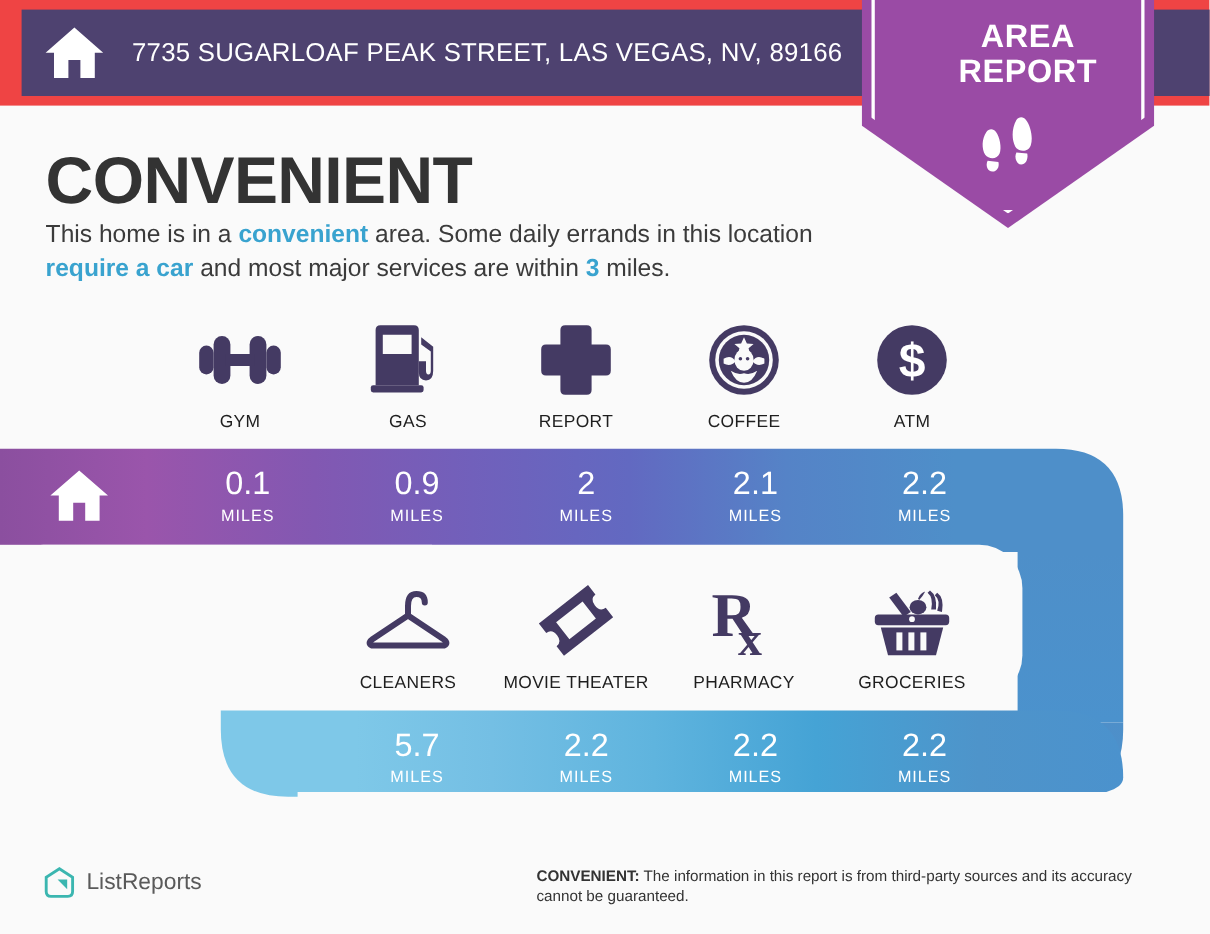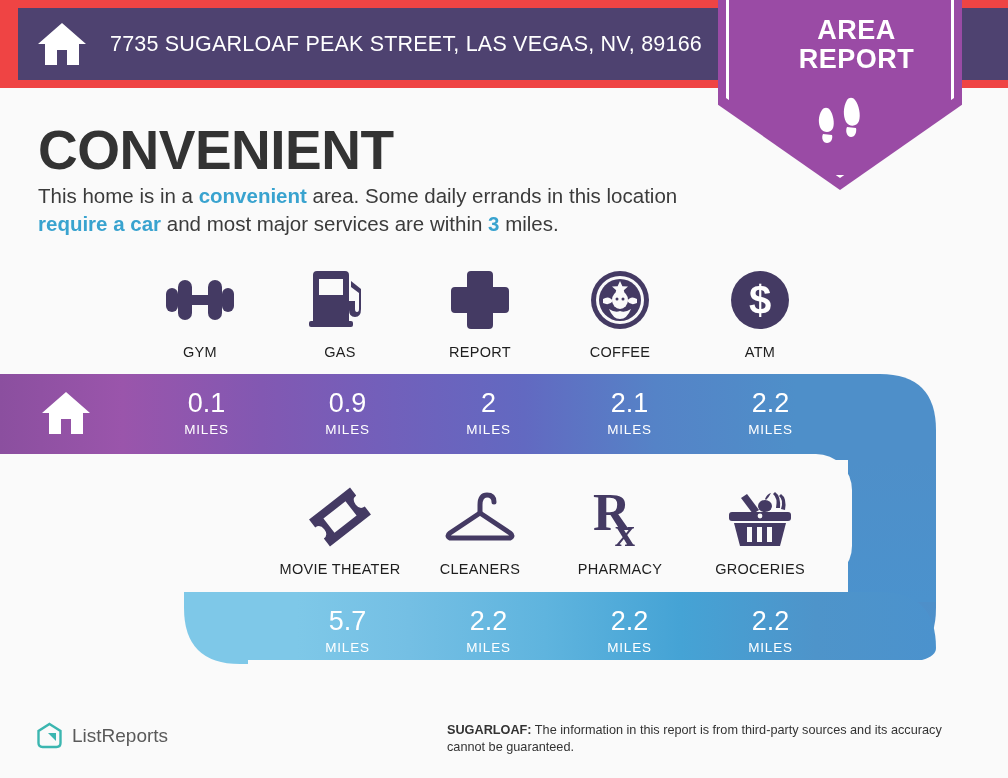--- a/index.html
+++ b/index.html
@@ -266,38 +266,38 @@
     <div class="mile-unit">MILES</div>
   </div>
   <div class="mile-cell" style="left:700px; top:370px;">
     <div class="mile-num">2.2</div>
     <div class="mile-unit">MILES</div>
   </div>
 
   <div class="iconrow iconrow-2">
     <div class="icon-cell">
       <div class="icon-art">
-        <svg width="72" height="66" viewBox="0 0 72 66">
-          <g fill="#443a63" transform="rotate(-38 36 33)">
-            <path d="M10 16 L62 16 L62 26 Q56 26 56 33 Q56 40 62 40 L62 50 L10 50 L10 40 Q16 40 16 33 Q16 26 10 26 Z M22 24 L50 24 L50 42 L22 42 Z" fill-rule="evenodd"></path>
-          </g>
-        </svg>
-      </div>
-      <div class="icon-label">MOVIE THEATER</div>
-    </div>
-    <div class="icon-cell">
-      <div class="icon-art">
         <svg width="76" height="60" viewBox="0 0 76 60">
           <g fill="none" stroke="#443a63" stroke-width="5" stroke-linejoin="round" stroke-linecap="round">
             <path d="M38 26 L38 18 Q38 8 45 8 Q52 8 52 15"></path>
             <path d="M38 26 L8 46 Q4 49 8 51 L68 51 Q72 49 68 46 Z"></path>
           </g>
         </svg>
       </div>
       <div class="icon-label">CLEANERS</div>
+    </div>
+    <div class="icon-cell">
+      <div class="icon-art">
+        <svg width="72" height="66" viewBox="0 0 72 66">
+          <g fill="#443a63" transform="rotate(-38 36 33)">
+            <path d="M10 16 L62 16 L62 26 Q56 26 56 33 Q56 40 62 40 L62 50 L10 50 L10 40 Q16 40 16 33 Q16 26 10 26 Z M22 24 L50 24 L50 42 L22 42 Z" fill-rule="evenodd"></path>
+          </g>
+        </svg>
+      </div>
+      <div class="icon-label">MOVIE THEATER</div>
     </div>
     <div class="icon-cell">
       <div class="icon-art">
         <svg width="62" height="66" viewBox="0 0 62 66">
           <text x="4" y="46" font-family="Liberation Serif, serif" font-size="52" font-weight="bold" fill="#443a63">R</text>
           <text x="26" y="62" font-family="Liberation Serif, serif" font-size="40" font-weight="bold" fill="#443a63">x</text>
         </svg>
       </div>
       <div class="icon-label">PHARMACY</div>
     </div>
@@ -341,16 +341,16 @@
   </div>
 
   <div class="lr-logo">
     <svg width="27" height="27" viewBox="0 0 27 27">
       <path d="M13.5 2 L24.5 9 L24.5 21 Q24.5 25 20.5 25 L6.5 25 Q2.5 25 2.5 21 L2.5 9 Z" fill="none" stroke="#3bb6b0" stroke-width="2.4"></path>
       <path d="M12 11 L20 11 L20 19 Z" fill="#3bb6b0"></path>
     </svg>
     <span class="lr-name">ListReports</span>
   </div>
   <div class="disclaimer">
-    <b>SUGARLOAF:</b><span> The information in this report is from third-party sources and its accuracy cannot be guaranteed.</span>
+    <b>CONVENIENT:</b><span> The information in this report is from third-party sources and its accuracy cannot be guaranteed.</span>
   </div>
 
 </div>
 
 </body></html>

